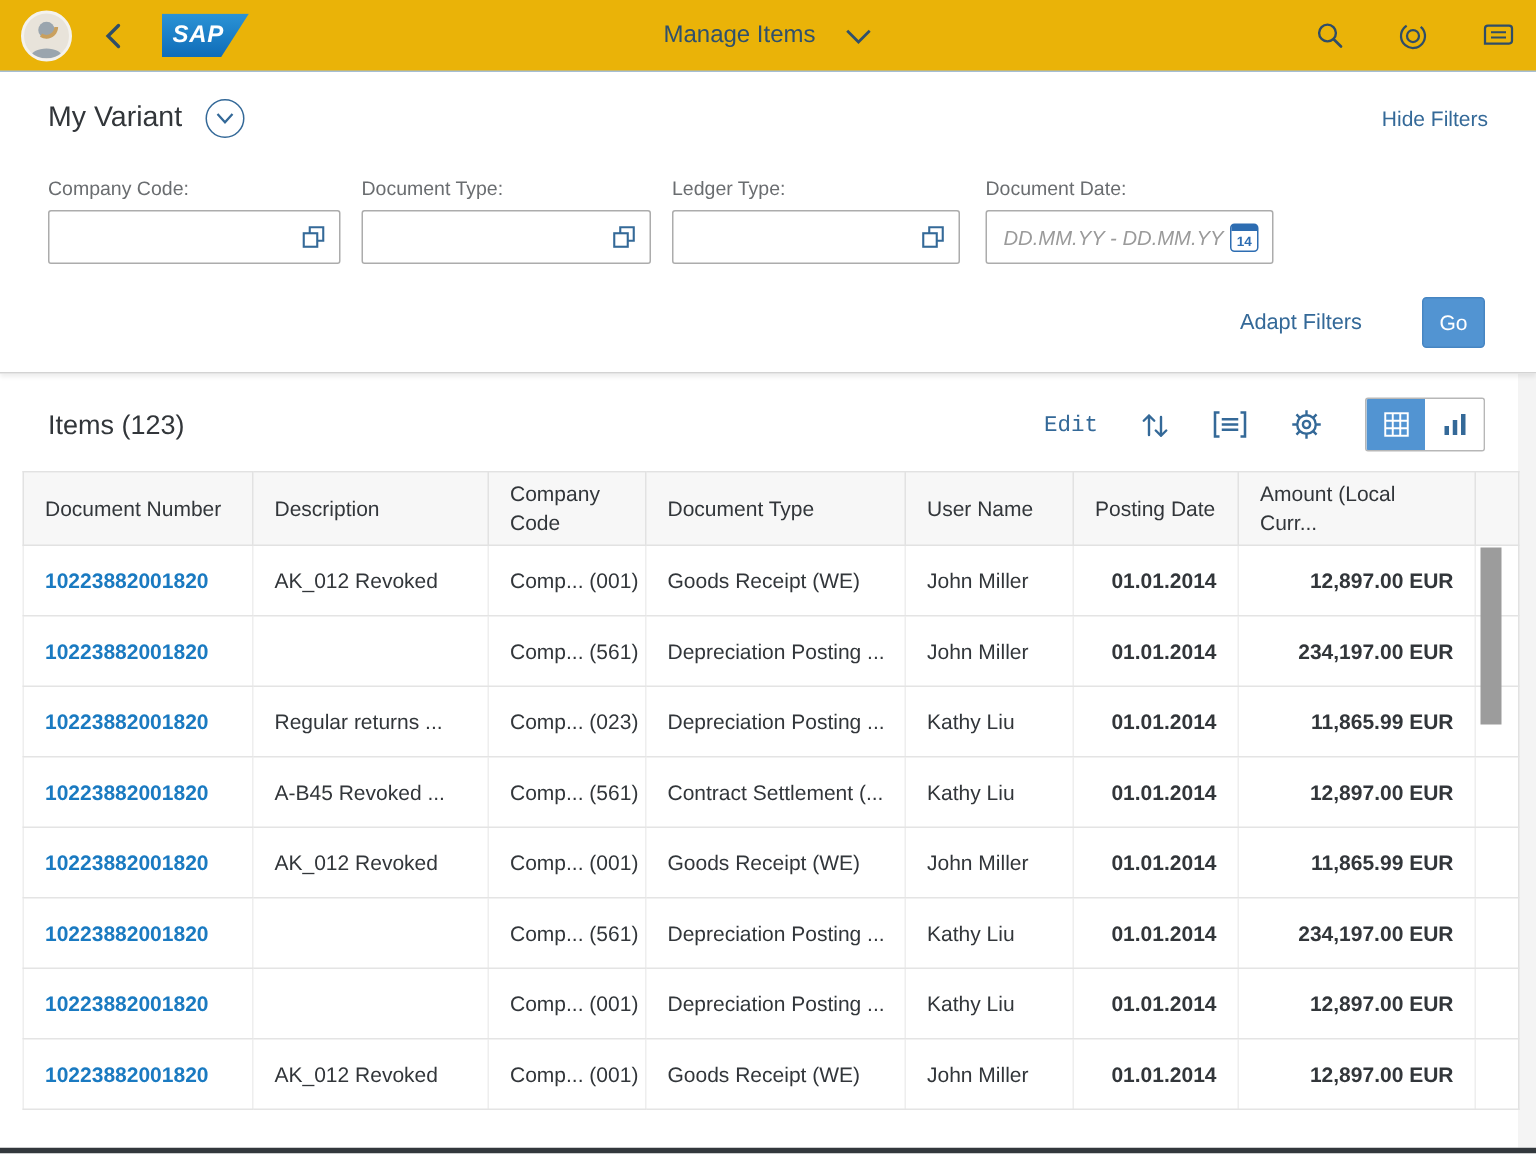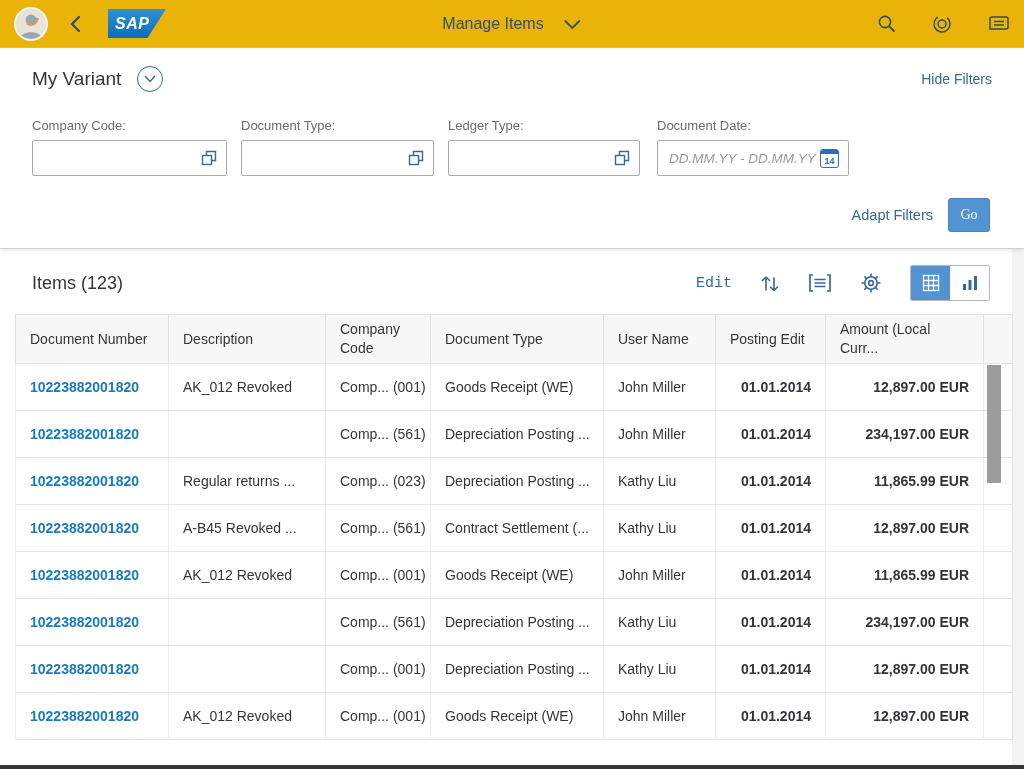--- a/index.html
+++ b/index.html
@@ -40,24 +40,24 @@
   .vh-input { width:195px; height:36px; border:1px solid #acacac; border-radius:2px; background:#fff;
               display:flex; align-items:center; justify-content:flex-end; padding:0 9px; cursor:text; }
   .date-input { width:192px; height:36px; border:1px solid #acacac; border-radius:2px; background:#fff;
                 display:flex; align-items:center; padding:0 9px 0 11px; cursor:text; }
   .date-ph { flex:1; font-size:13.5px; font-style:italic; color:#9a9a9a; white-space:nowrap; overflow:hidden; }
   .calendar-icon { width:19px; height:19px; border:1.6px solid #2d6db2; border-radius:3px; position:relative;
                    display:flex; align-items:flex-end; justify-content:center; cursor:pointer; flex:0 0 auto; }
   .calendar-icon::before { content:""; position:absolute; top:0; left:0; right:0; height:4px; background:#2d6db2; }
   .calendar-day { font-size:9px; font-weight:bold; color:#2d6db2; line-height:11px; }
 
-  .fb-row3 { display:flex; justify-content:flex-end; align-items:center; gap:15px; margin-top:22px; padding-right:2px; }
+  .fb-row3 { display:flex; justify-content:flex-end; align-items:center; gap:40px; margin-top:22px; padding-right:2px; }
   .adapt-filters { font-size:14.5px; color:#346998; cursor:pointer; }
   .go-btn { width:42px; height:34px; background:#5294d2; border:1px solid #4685c2; border-radius:3px;
-            color:#fff; font-size:14px; font-family:Liberation Serif, serif; cursor:pointer; }
+            color:#fff; font-size:14px; font-family:Liberation Sans, sans-serif; cursor:pointer; }
 
   
   .content { flex:1; background:linear-gradient(to right,#ffffff 1012px,#f4f4f4 1012px); position:relative; overflow:hidden; }
   .items-row { display:flex; align-items:center; padding:16px 34px 13px 32px;gap:28px; }
   .items-title { font-size:18px; color:#32363a; }
   .toolbar { margin-left:auto; display:flex; align-items:center; gap:28px; }
   .edit-link { font-size:15px; color:#346998; cursor:pointer;font-family:Liberation Mono, monospace; }
   .tb-icon { cursor:pointer; display:flex; align-items:center; }
   .segmented { display:flex; border:1px solid #b7b7b7; border-radius:2px; overflow:hidden; }
   .seg { width:39px; height:34px; display:flex; align-items:center; justify-content:center; background:#fff; cursor:pointer; }
@@ -244,21 +244,21 @@
           <col class="c6">
           <col class="c7">
       </colgroup>
       <thead>
         <tr>
           <th><span>Document Number</span></th>
           <th><span>Description</span></th>
           <th><span>Company Code</span></th>
           <th><span>Document Type</span></th>
           <th><span>User Name</span></th>
-          <th><span>Posting Edit</span></th>
+          <th><span>Posting Date</span></th>
           <th><span>Amount (Local Curr...</span></th>
           <th class="col-spacer"></th>
         </tr>
       </thead>
       <tbody>
           <tr>
             <td><a>10223882001820</a></td>
             <td>AK_012 Revoked</td>
             <td>Comp... (001)</td>
             <td>Goods Receipt (WE)</td>

